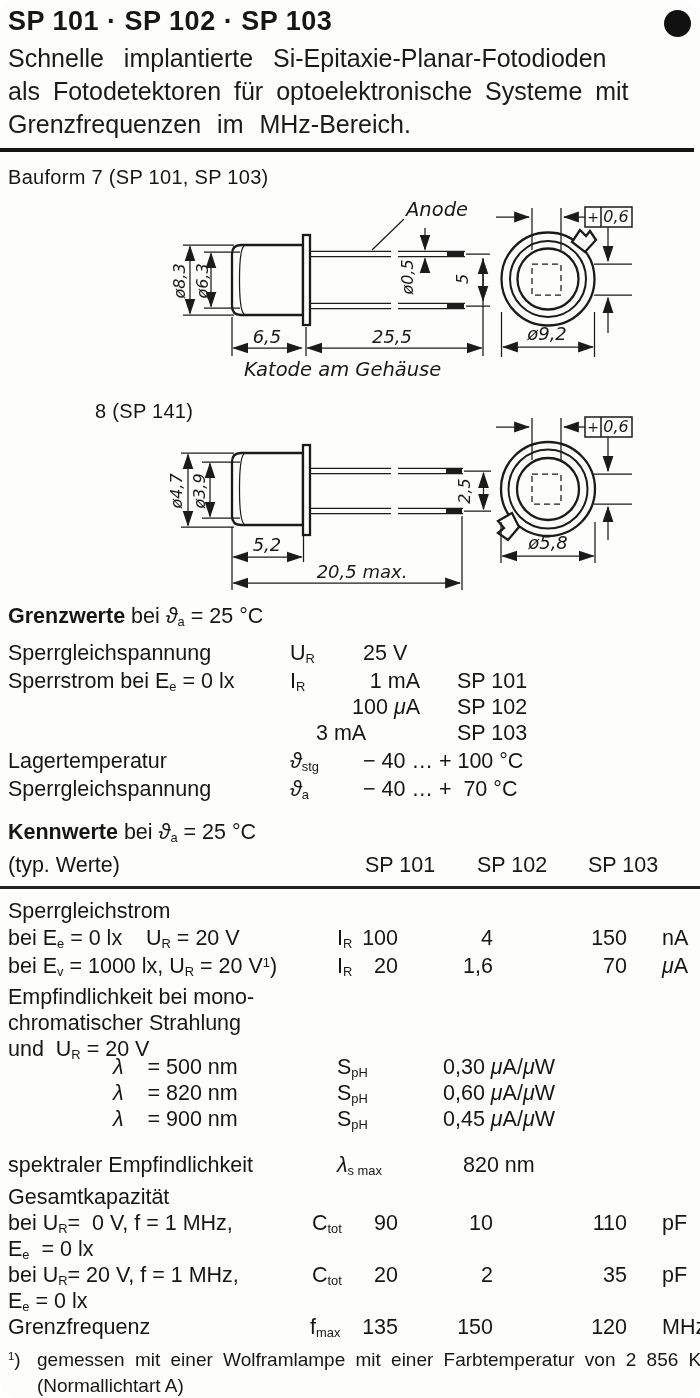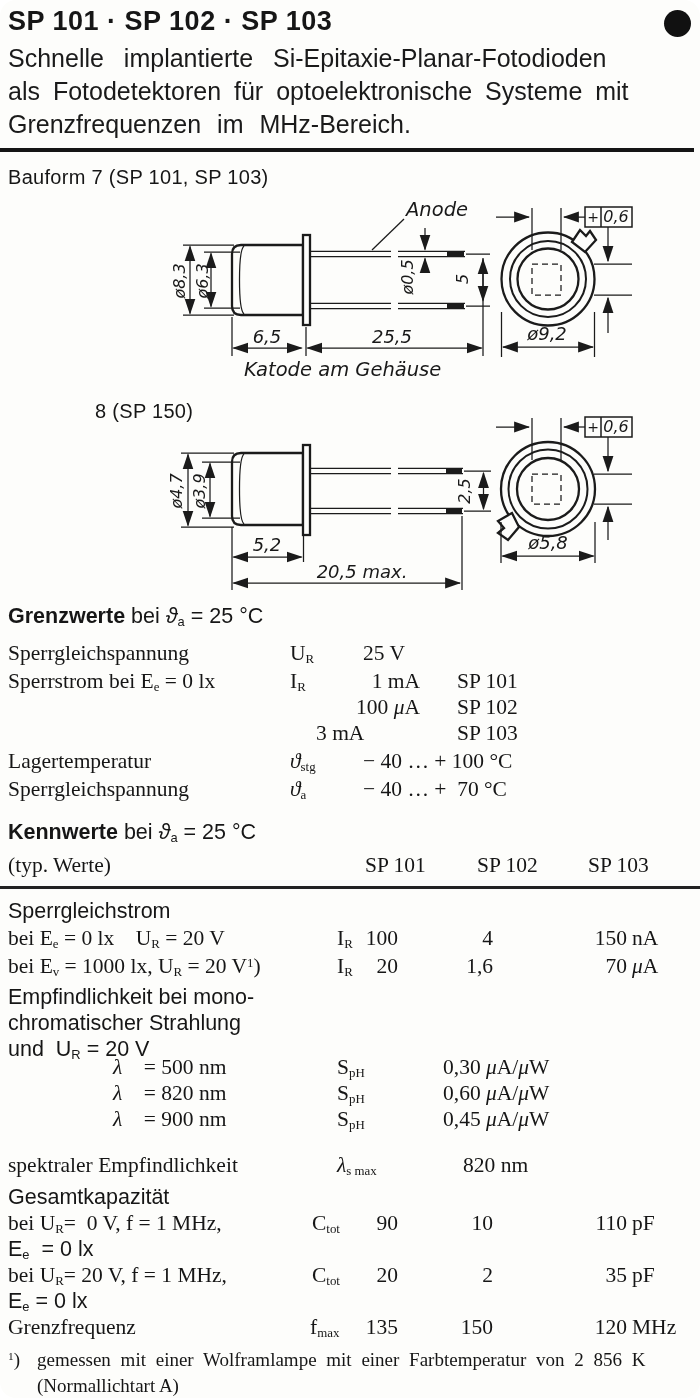--- a/index.html
+++ b/index.html
@@ -13,26 +13,26 @@
   .hr1{left:0;top:148px;width:694px;height:4px;background:#151515;}
   .hr2{left:0;top:886px;width:700px;height:3px;background:#222;}
   .bflabel{font-size:20px;letter-spacing:.3px;white-space:pre;}
   .t{font-size:21.5px;line-height:24px;white-space:pre;}
   .fn{font-size:19px;line-height:22px;white-space:pre;}
   .jfy{word-spacing:5px;}
   b{font-weight:700;}
   i{font-style:italic;}
   sub{font-size:.6em;vertical-align:-.22em;line-height:0;}
   sup{font-size:.6em;vertical-align:.5em;line-height:0;}
-  .row{left:0;width:700px;height:26px;font-family:Liberation Serif, serif;}
+  .row{left:0;width:700px;height:26px;}
   .cell{position:absolute;white-space:pre;}
   .c1{left:322px;width:76px;text-align:right;}
   .c2{left:400px;width:93px;text-align:right;}
   .c3{left:530px;width:97px;text-align:right;}
-  .cu{left:632px;}
+  .cu{left:662px;}
   svg{overflow:visible;}
   svg .mn{stroke:#1b1b1b;stroke-width:2.3;fill:none;stroke-linecap:square;}
   svg .tn{stroke:#1b1b1b;stroke-width:1.25;fill:none;}
   svg .fillbg{fill:#fdfdfb;}
   svg .blk{fill:#1b1b1b;stroke:none;}
   svg text{fill:#191919;}
   .dl{font:italic 16px "DejaVu Sans",sans-serif;}
   .dm{font:italic 18px "DejaVu Sans",sans-serif;}
   .db{font:italic 19.5px "DejaVu Sans",sans-serif;}
   .dp{font:14px "DejaVu Sans",sans-serif;}
@@ -114,21 +114,21 @@
     <text class="dl" transform="translate(413,277) rotate(-90)" text-anchor="middle">ø0,5</text>
     <text class="dl" transform="translate(468,279) rotate(-90)" text-anchor="middle">5</text>
     <text class="dm" x="267" y="343" text-anchor="middle">6,5</text>
     <text class="dm" x="392" y="343" text-anchor="middle">25,5</text>
     <text class="db" x="244" y="376">Katode am Gehäuse</text>
     <text class="dm" x="547" y="340" text-anchor="middle">ø9,2</text>
     <text class="dp" x="593" y="222" text-anchor="middle">+</text>
     <text class="dl" x="616" y="222" text-anchor="middle">0,6</text>
   </svg>
 
-  <div class="abs bflabel" style="left:95px;top:400px">8 (SP 150)</div>
+  <div class="abs bflabel" style="left:95px;top:400px">8 (SP 141)</div>
 
   <svg class="abs" style="left:0;top:408px" width="700" height="192" viewBox="0 408 700 192">
     <defs>
       <marker id="a2" viewBox="0 0 12 8" refX="11" refY="4" markerWidth="13" markerHeight="9" orient="auto-start-reverse">
         <path d="M0,0 L12,4 L0,8 z" fill="#1b1b1b"></path>
       </marker>
     </defs>
     <path class="mn fillbg" d="M241,453 H303 V525 H241 Q232,525 232,516 V462 Q232,453 241,453 Z"></path>
     <path class="tn" d="M244,454 C238,459 238,519 244,524"></path>
     <rect class="mn fillbg" x="303" y="445" width="7" height="90"></rect>

